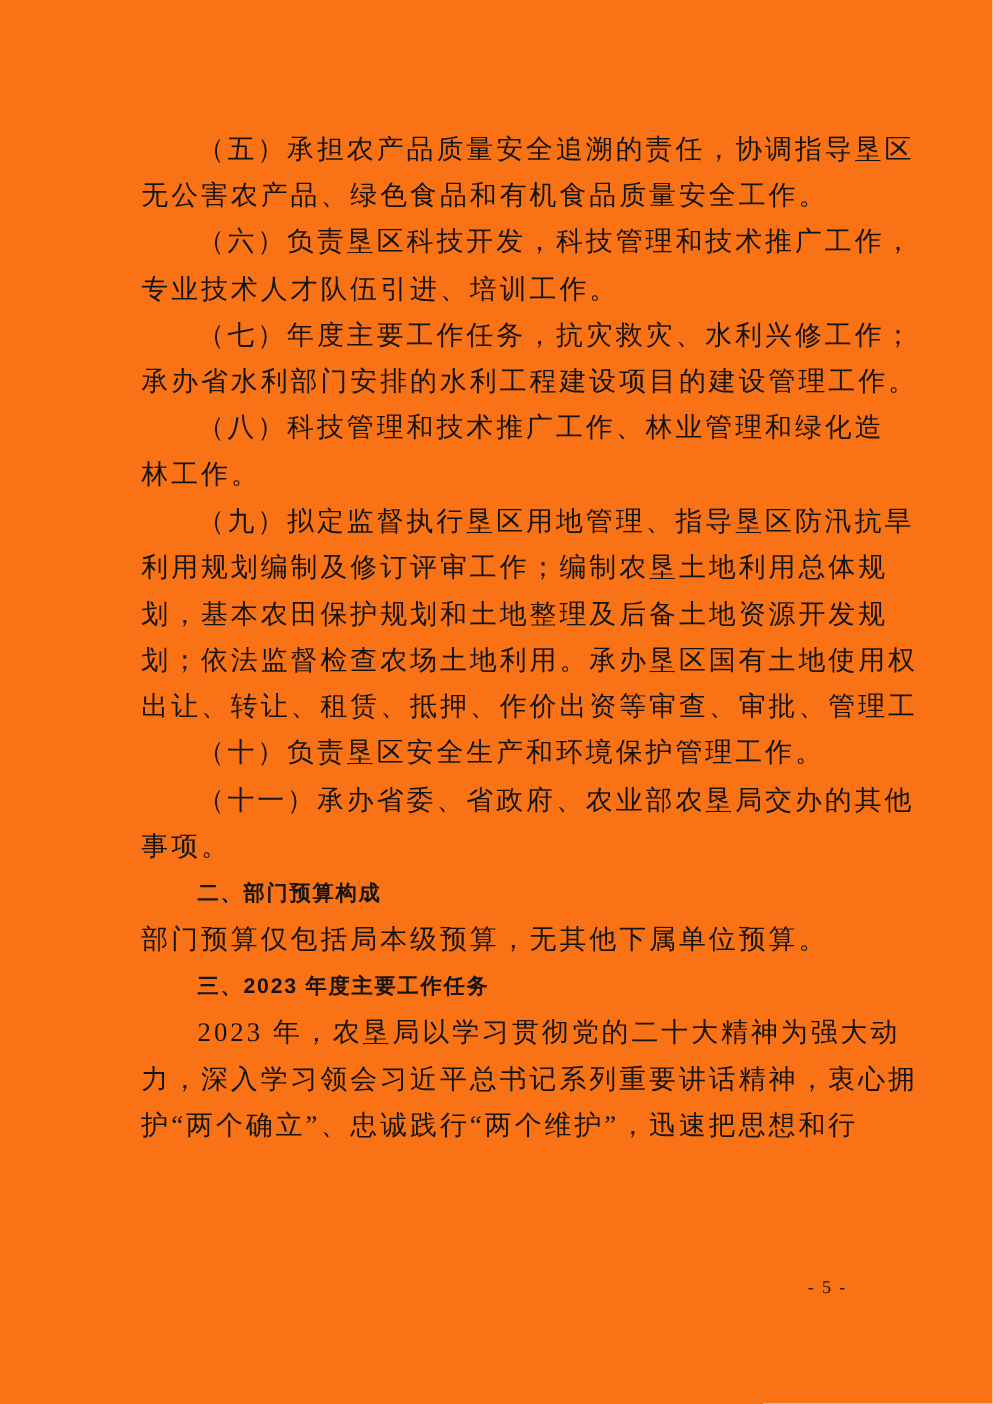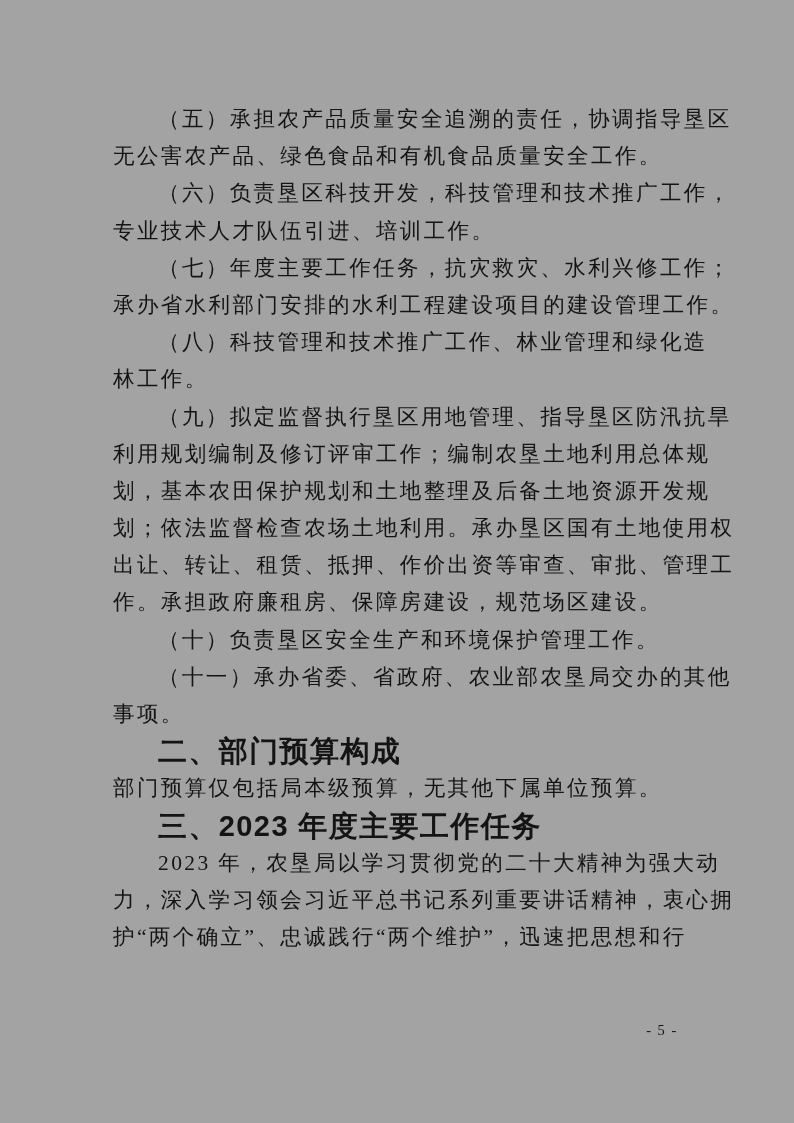--- a/index.html
+++ b/index.html
@@ -4,21 +4,21 @@
 <style>
   html, body {
     margin: 0;
     padding: 0;
     background: #ffffff;
   }
   .page {
     position: relative;
     width: 794px;
     height: 1123px;
-    background: #a3a3a3;
+    background: #f97316;
     overflow: hidden;
     font-family: "Liberation Serif", serif;
     color: #141414;
   }
   .content {
     position: absolute;
     left: 113px;
     top: 101px;
     width: 570px;
   }
@@ -29,21 +29,21 @@
     letter-spacing: 2.4px;
     white-space: nowrap;
   }
   .indent {
     text-indent: 45px;
   }
   .heading {
     font-family: "Liberation Sans", sans-serif;
     font-weight: bold;
     letter-spacing: 1.4px;
-    font-size: 29px;
+    font-size: 17px;
   }
   .page-number {
     position: absolute;
     top: 1022px;
     left: 622px;
     width: 80px;
     text-align: center;
     font-size: 14.5px;
     letter-spacing: 1.5px;
     font-family: "Liberation Serif", serif;
@@ -61,21 +61,20 @@
     <div class="line">专业技术人才队伍引进、培训工作。</div>
     <div class="line indent">（七）年度主要工作任务，抗灾救灾、水利兴修工作；</div>
     <div class="line">承办省水利部门安排的水利工程建设项目的建设管理工作。</div>
     <div class="line indent">（八）科技管理和技术推广工作、林业管理和绿化造</div>
     <div class="line">林工作。</div>
     <div class="line indent">（九）拟定监督执行垦区用地管理、指导垦区防汛抗旱</div>
     <div class="line">利用规划编制及修订评审工作；编制农垦土地利用总体规</div>
     <div class="line">划，基本农田保护规划和土地整理及后备土地资源开发规</div>
     <div class="line">划；依法监督检查农场土地利用。承办垦区国有土地使用权</div>
     <div class="line">出让、转让、租赁、抵押、作价出资等审查、审批、管理工</div>
-    <div class="line">作。承担政府廉租房、保障房建设，规范场区建设。</div>
     <div class="line indent">（十）负责垦区安全生产和环境保护管理工作。</div>
     <div class="line indent">（十一）承办省委、省政府、农业部农垦局交办的其他</div>
     <div class="line">事项。</div>
     <div class="line indent heading">二、部门预算构成</div>
     <div class="line">部门预算仅包括局本级预算，无其他下属单位预算。</div>
     <div class="line indent heading">三、2023 年度主要工作任务</div>
     <div class="line indent">2023 年，农垦局以学习贯彻党的二十大精神为强大动</div>
     <div class="line">力，深入学习领会习近平总书记系列重要讲话精神，衷心拥</div>
     <div class="line">护“两个确立”、忠诚践行“两个维护”，迅速把思想和行</div>
   </div>

